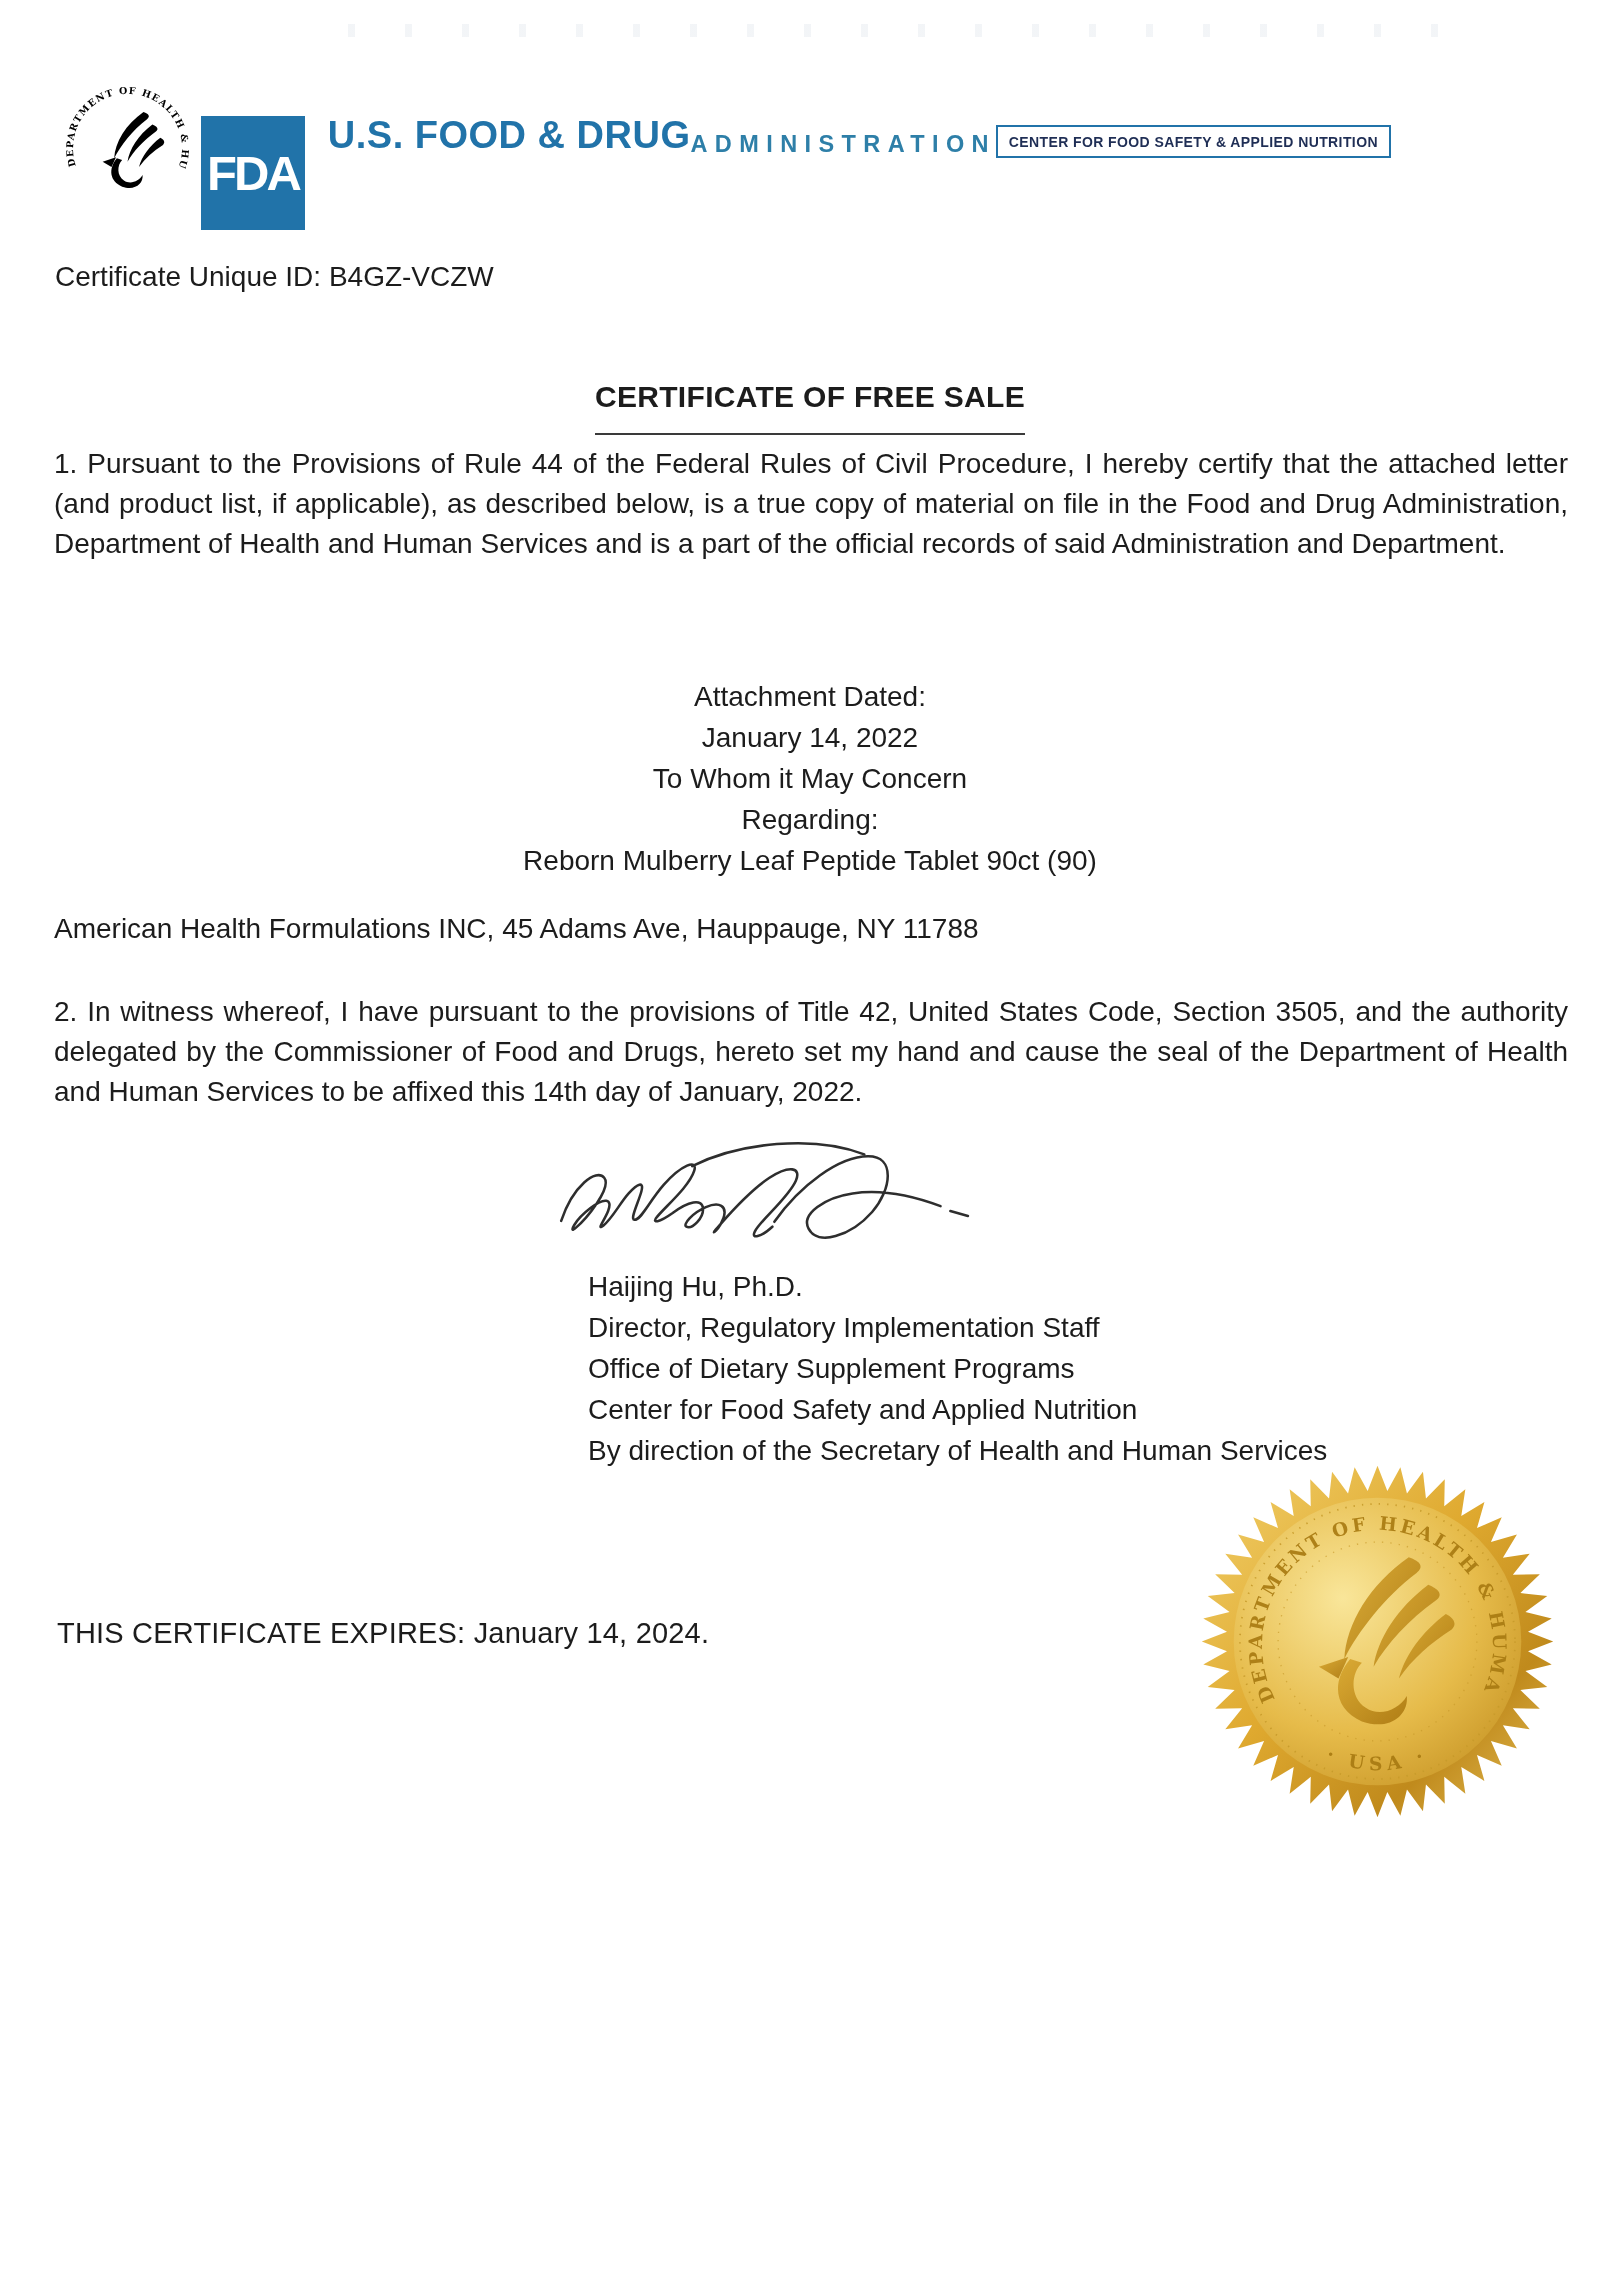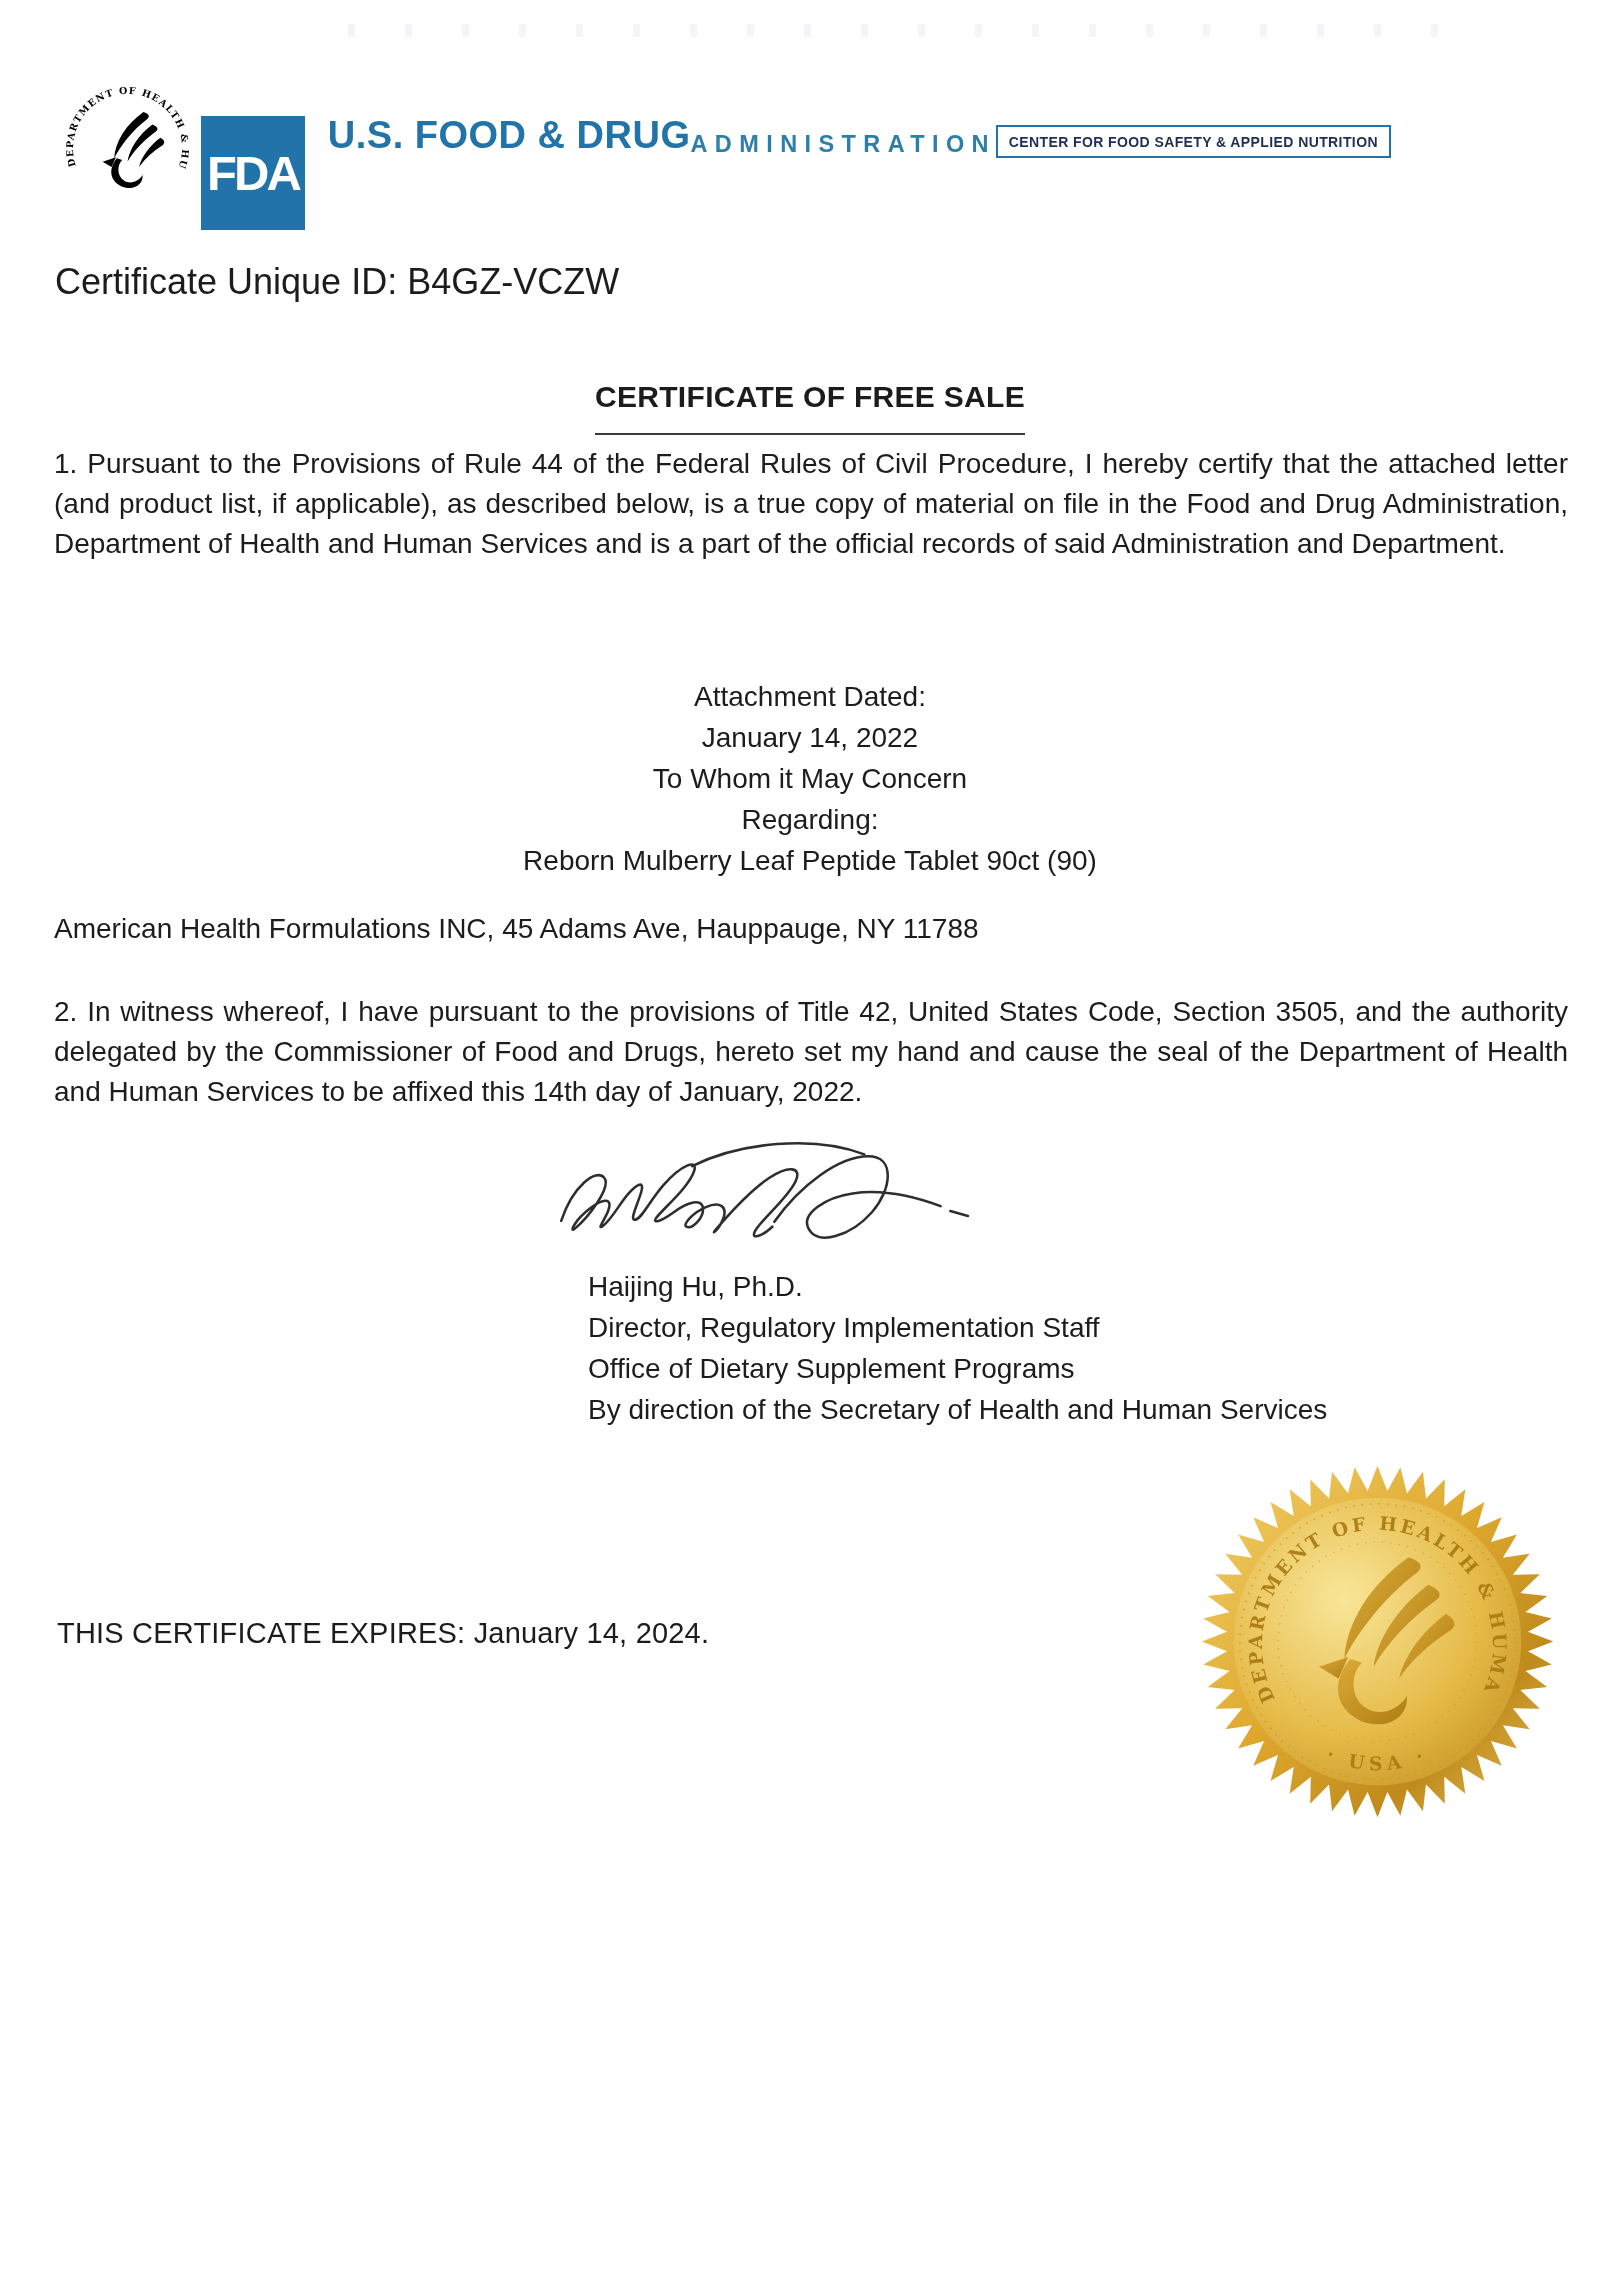--- a/index.html
+++ b/index.html
@@ -30,21 +30,21 @@
   }
   .fda-text{margin-left:11.8px;display:flex;flex-direction:row;justify-content:flex-start;}
   .fda-line1{font-size:38px;font-weight:bold;color:var(--fda-blue,#2173a9);line-height:1.05;letter-spacing:0.5px;}
   .fda-line2{font-size:23.5px;font-weight:600;color:var(--fda-teal,#2e7fa8);letter-spacing:7.4px;margin-top:17px;line-height:1;}
   .fda-center-box{
     margin-top:8.8px;border:2px solid var(--fda-blue,#2173a9);
     color:var(--fda-navy,#1f2e55);font-weight:bold;font-size:14px;letter-spacing:0.4px;
     padding:7.8px 10.8px;display:inline-block;align-self:flex-start;white-space:nowrap;line-height:1;
   }
   
-  .cert-id{position:absolute;left:55px;top:261px;font-size:36px;}
+  .cert-id{position:absolute;left:55px;top:261px;font-size:28px;}
   .doc-title{position:absolute;left:0;top:380px;width:100%;text-align:center;font-size:30px;font-weight:bold;margin:0;}
   .doc-title span{border-bottom:2.5px solid #3a3a3a;padding-bottom:20px;letter-spacing:0.3px;text-align:center;}
   .para{
     position:absolute;left:54px;width:1514px;margin:0;
     font-size:28px;line-height:40px;text-align:justify;
   }
   .para-1{top:444px;}
   .para-2{top:992px;}
   .attachment{position:absolute;left:0;top:676px;width:100%;text-align:center;font-size:28px;line-height:41px;}
   .company-line{position:absolute;left:54px;top:913px;font-size:28px;}
@@ -135,20 +135,21 @@
       <path d="M148,42 C196,18 272,10 324,30"></path>
       <path d="M232,99 C258,62 298,32 328,32 C356,32 352,66 332,89 C310,114 276,124 267,106 C259,91 284,74 312,70 C344,65 378,74 402,83"></path>
       <path d="M412,88 L430,93"></path>
     </g>
   </svg>
 
   <div class="signer">
     <div>Haijing Hu, Ph.D.</div>
     <div>Director, Regulatory Implementation Staff</div>
     <div>Office of Dietary Supplement Programs</div>
+    <div>Center for Food Safety and Applied Nutrition</div>
     <div>By direction of the Secretary of Health and Human Services</div>
   </div>
 
   <div class="expires">THIS CERTIFICATE EXPIRES: January 14, 2024.</div>
 
   <svg class="gold-seal" viewBox="0 0 400 400">
     <defs>
       <path id="sealArcTop" d="M 85,265 A 130,130 0 1 1 315,265" fill="none"></path>
       <path id="sealArcBottom" d="M 120,320 A 140,140 0 0 0 280,320" fill="none"></path>
     </defs>

